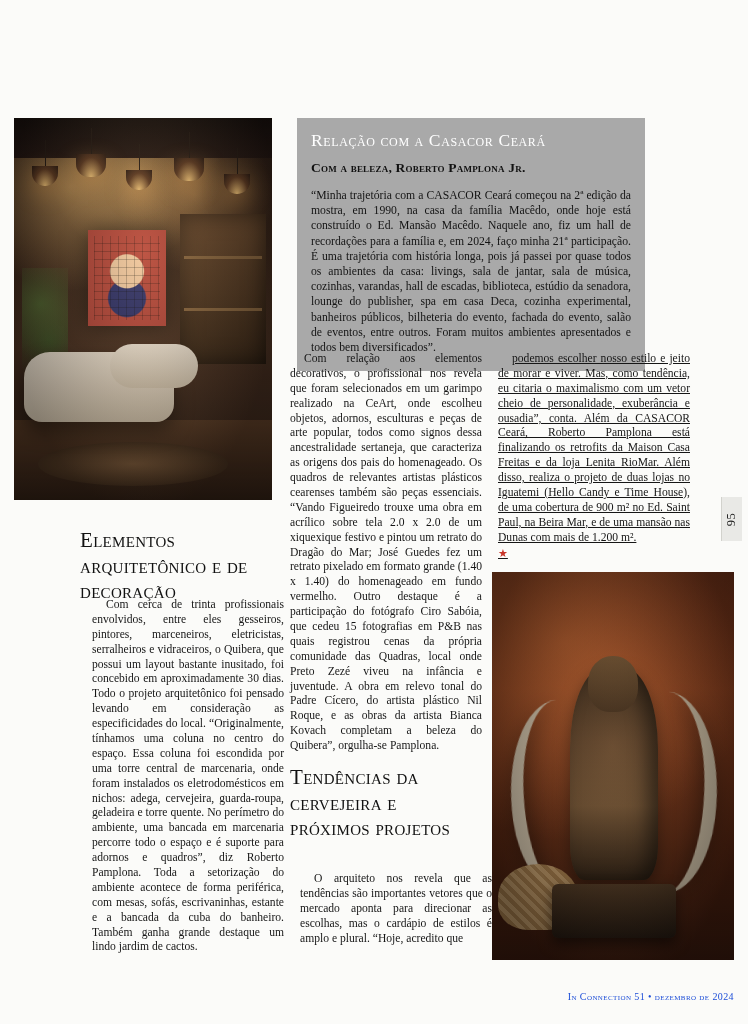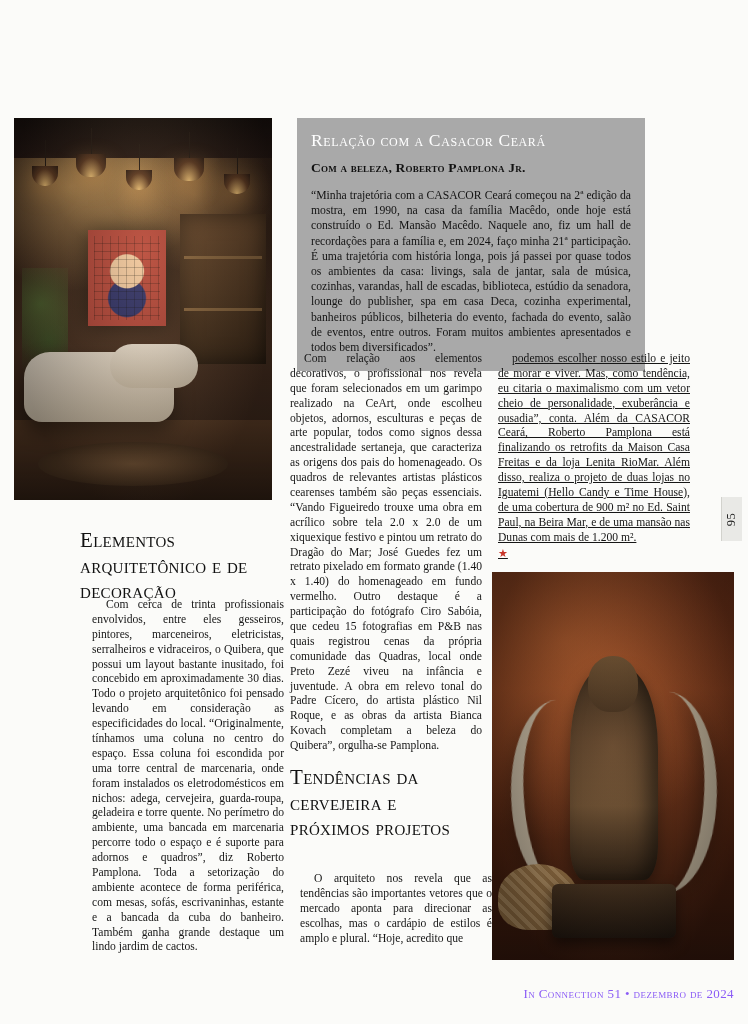--- a/index.html
+++ b/index.html
@@ -264,23 +264,23 @@
     color: #222;
     font-family: "Liberation Serif", serif;
   }
 
   
   .footer {
     position: absolute;
     right: 14px;
     bottom: 22px;
     font-variant: small-caps;
-    font-size: 13px;
+    font-size: 10px;
     letter-spacing: .4px;
-    color: #8b5cf6;
+    color: #1d4ed8;
   }
 </style>
 </head>
 <body>
 
 <div class="page">
 
   <div class="photo-interior">
     <div class="pi-bg"></div>
     <div class="pi-ceiling"></div>

